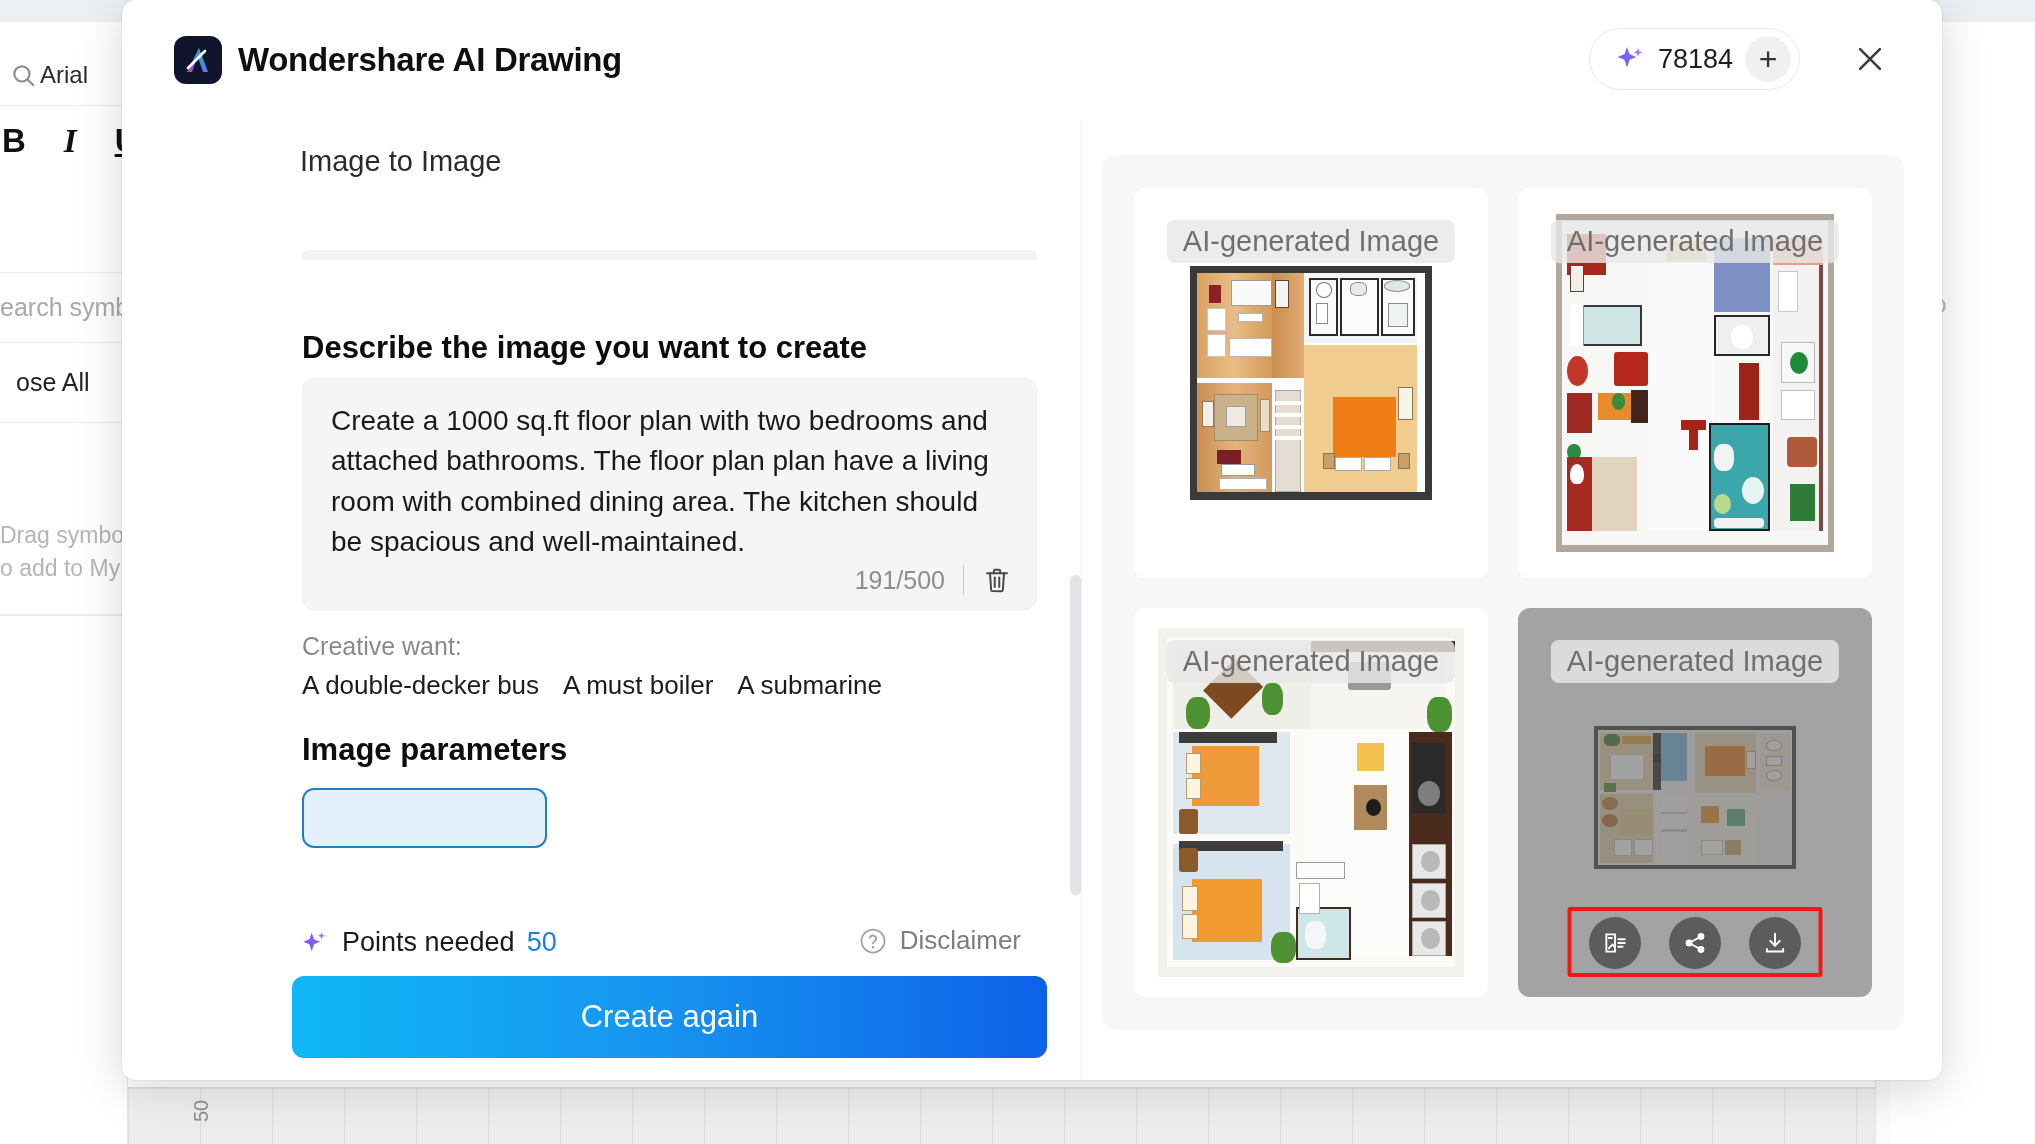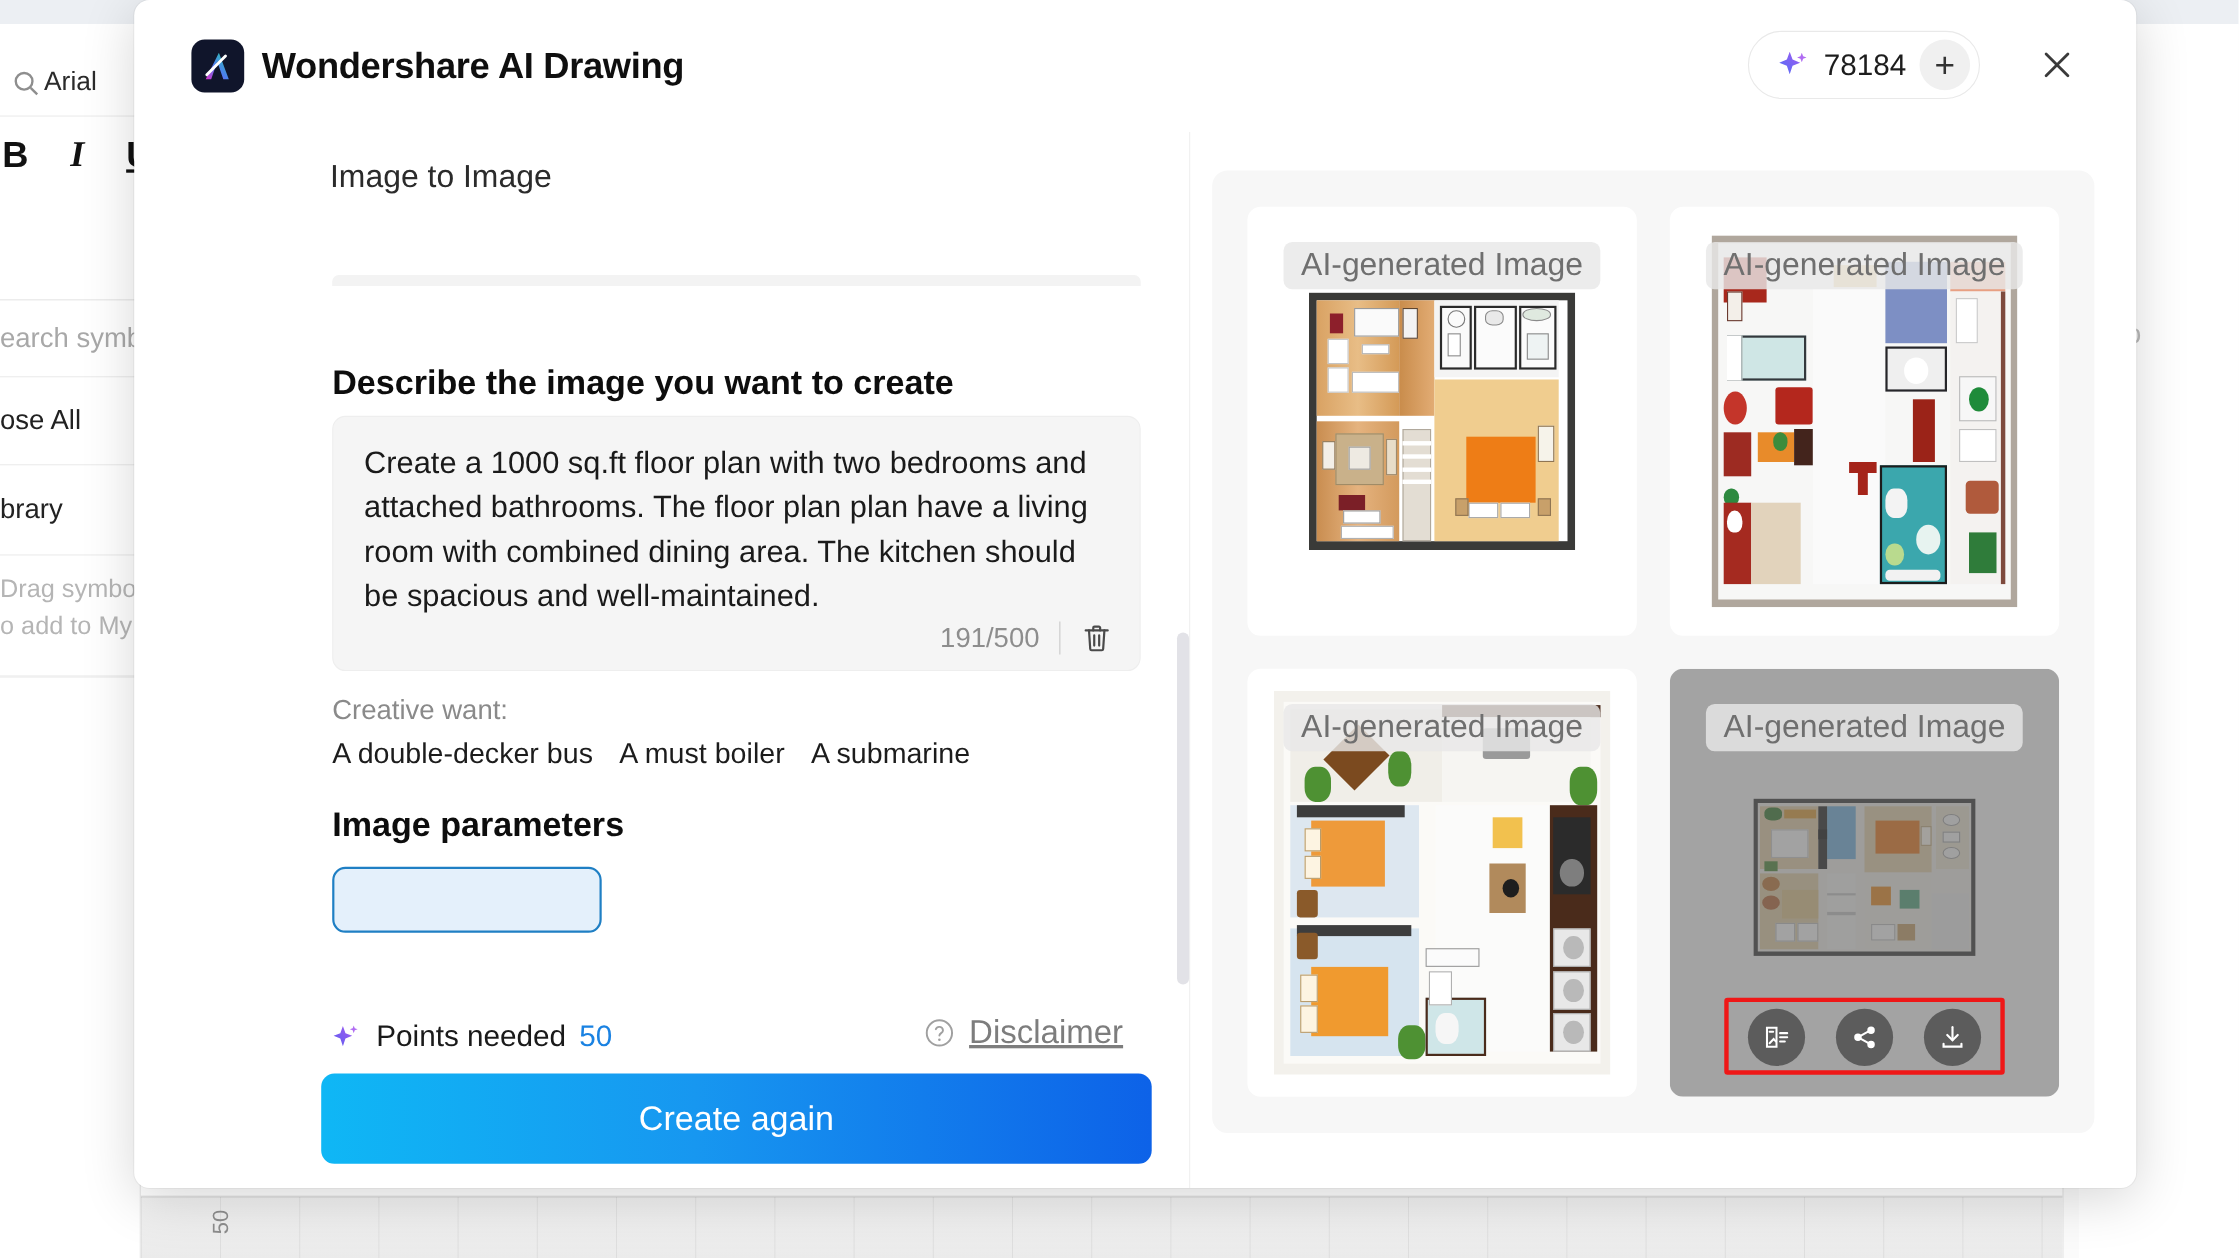--- a/index.html
+++ b/index.html
@@ -30,21 +30,21 @@
     font-size: 24px; color: #2b2b2b; white-space: nowrap;
   }
   #bg-font-row { top: 22px; height: 62px; padding-left: 6px; }
   #bg-search-icon-wrap { width: 34px; display: flex; align-items: center; justify-content: center; }
   #bg-style-row { top: 84px; height: 70px; padding-left: 2px; gap: 38px;
                   font-size: 33px; font-weight: bold; color: #111; border-bottom: none; }
   #bg-style-row .it { font-style: italic; font-family: "Liberation Serif", serif; }
   #bg-style-row .un { text-decoration: underline; }
   #bg-sep1 { top: 250px; height: 1px; background: #ececec; }
   #bg-searchsym-row { top: 251px; height: 70px; padding-left: 0px; color: #a8a8a8; font-size: 25px; }
-  #bg-closeall-row { top: 321px; height: 80px; padding-left: 0px; font-size: 25px; color: #222; }
+  #bg-closeall-row { top: 321px; height: 80px; padding-left: 16px; font-size: 25px; color: #222; }
   #bg-library-row { top: 401px; height: 82px; padding-left: 0px; font-size: 25px; color: #222; }
   #bg-drag-row {
     top: 483px; height: 110px; padding-left: 0px; color: #b5b5b5; font-size: 23px;
     display: block; line-height: 1.45; padding-top: 14px;
   }
   #bg-sep2 { top: 593px; height: 1px; background: #ececec; border: none; }
 
   #bg-right-panel {
     position: absolute; top: 22px; right: 0; width: 160px; height: 1122px;
     background: #fbfbfb; border-left: 1px solid #e6e6e6;
@@ -187,21 +187,21 @@
   }
 
   #points-needed {
     position: absolute; left: 178px; bottom: 122px; display: flex; align-items: center; gap: 12px;
   }
   #points-needed-label { font-size: 27px; color: #1a1a1a; }
   #points-needed-value { font-size: 27px; color: #1a82e2; }
   #disclaimer {
     position: absolute; right: 60px; bottom: 124px; display: flex; align-items: center; gap: 12px; cursor: pointer;
   }
-  #disclaimer-text { font-size: 30px; color: #7d7d7d; text-decoration: underline; }
+  #disclaimer-text { font-size: 26px; color: #7d7d7d; }
 
   #create-btn {
     position: absolute; left: 170px; bottom: 22px; width: 755px; height: 82px;
     border-radius: 12px; border: none; cursor: pointer;
     background: linear-gradient(90deg, #0fb7f5 0%, #1797f0 45%, #0d62e8 100%);
     color: #ffffff; font-size: 31px; font-family: "Liberation Sans", sans-serif;
     display: flex; align-items: center; justify-content: center;
   }
 
   
@@ -279,23 +279,20 @@
     <div class="bg-row" id="bg-sep1"></div>
 
     <div class="bg-row" id="bg-searchsym-row">
       <span>earch symbo</span>
     </div>
 
     <div class="bg-row" id="bg-closeall-row">
       <span>ose All</span>
     </div>
 
-    <div class="bg-row" id="bg-library-row">
-      <span>brary</span>
-    </div>
 
     <div class="bg-row" id="bg-drag-row">
       <div>Drag symbo</div>
       <div>o add to My</div>
     </div>
 
     <div class="bg-row" id="bg-sep2"></div>
   </div>
 
   <div id="bg-right-panel">

